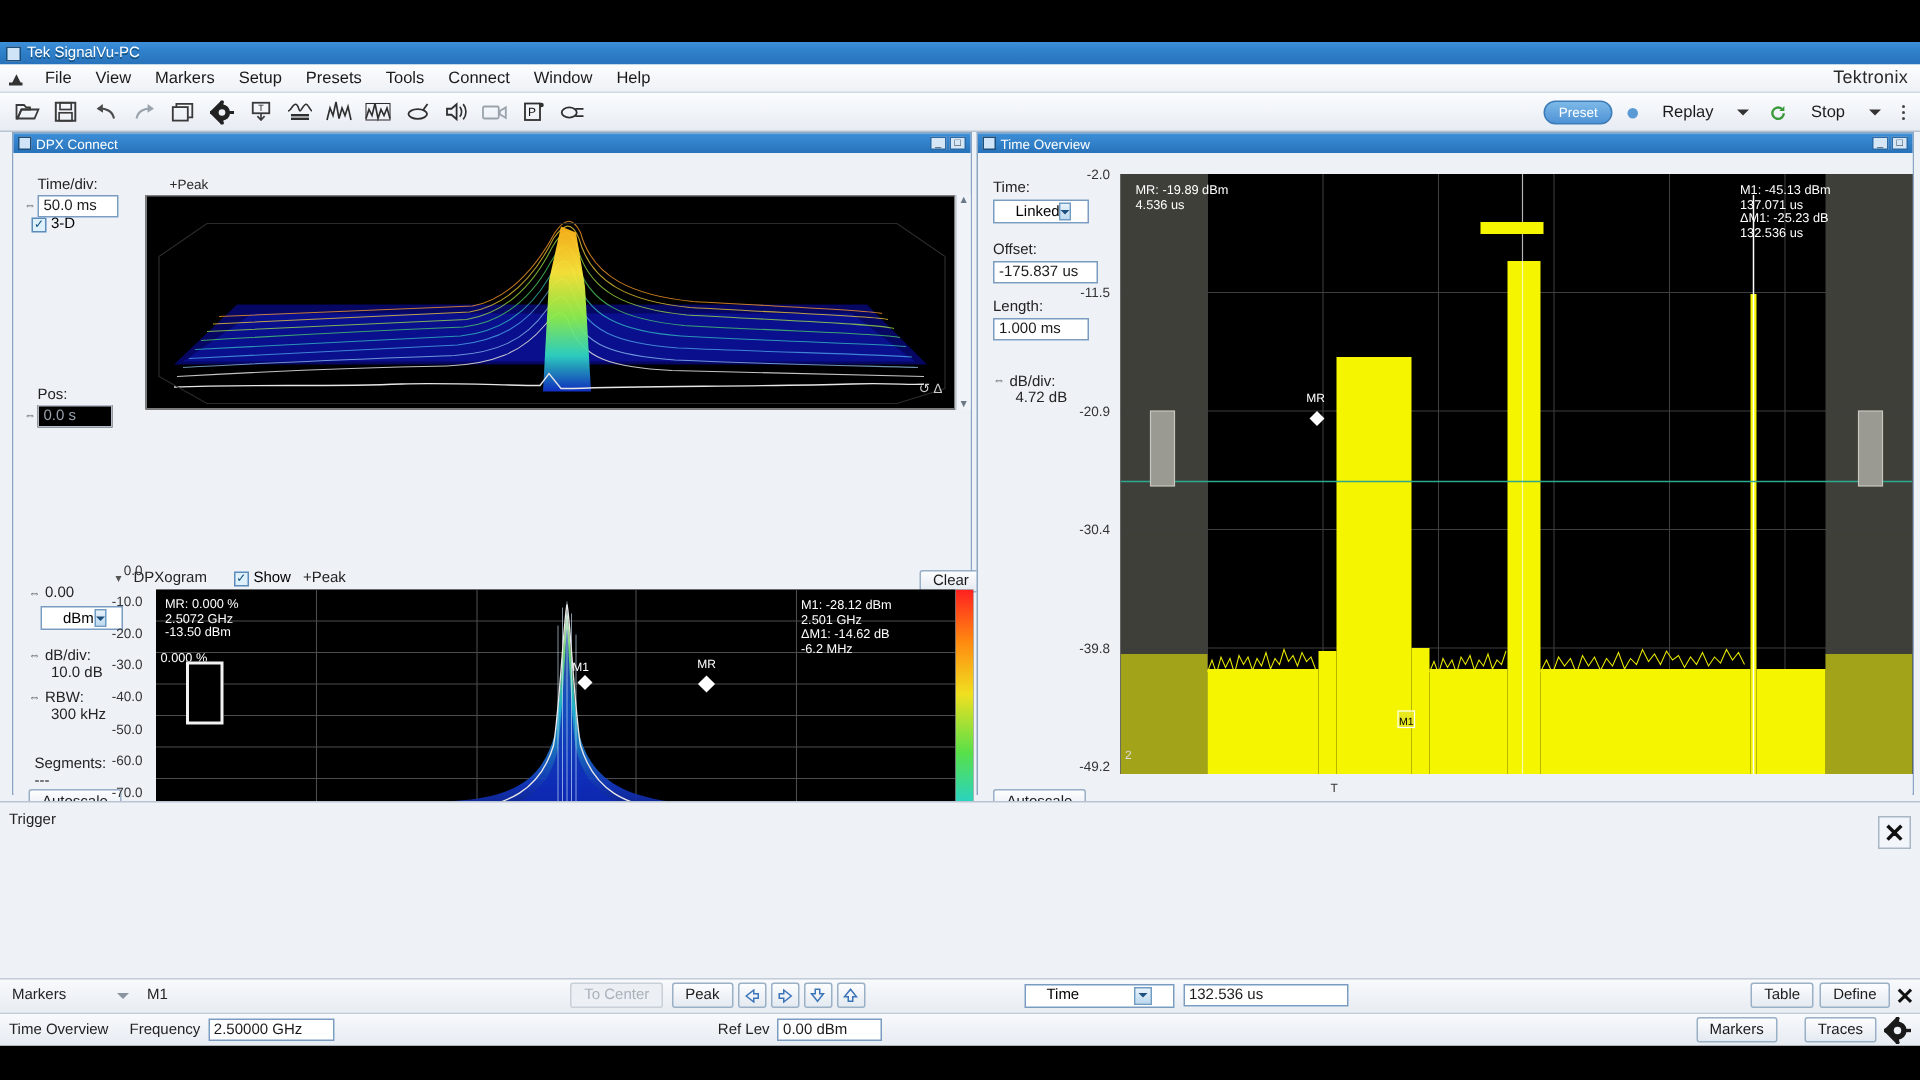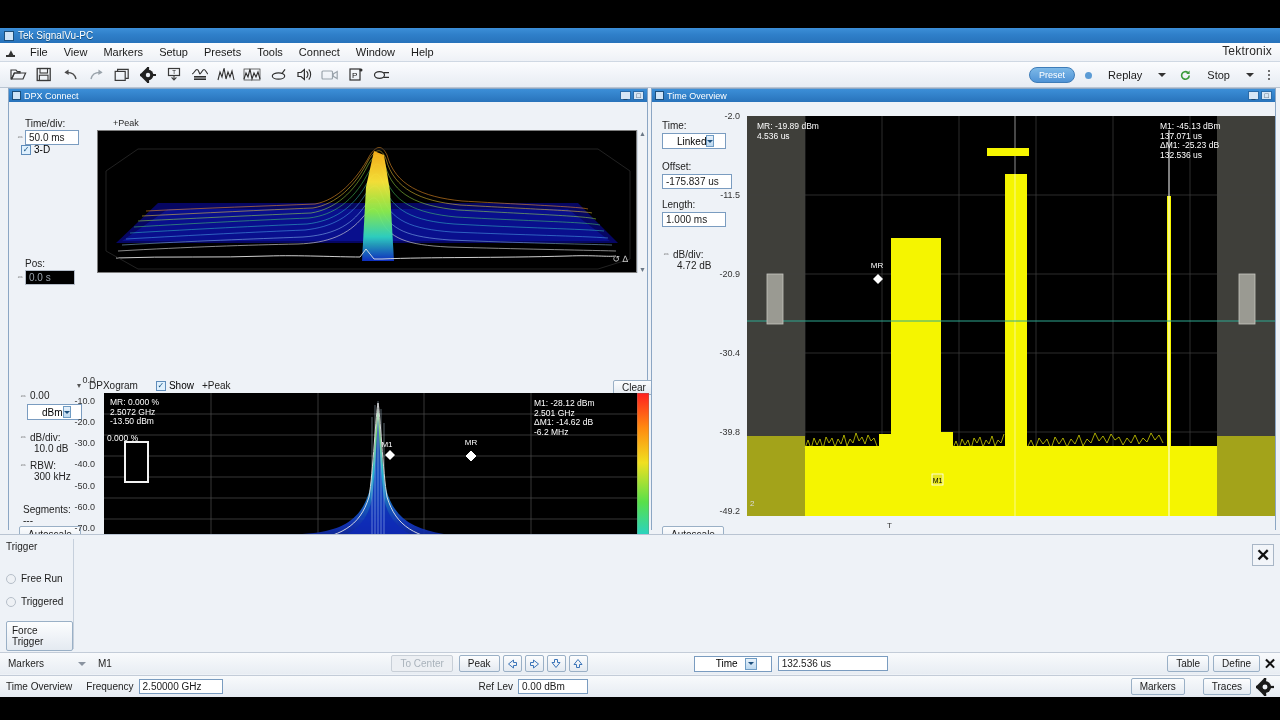--- a/index.html
+++ b/index.html
@@ -667,31 +667,20 @@
         <span class="arrowmark">⇔</span>
         <span class="lbl">Scale:</span>
         <span class="lbl">1.216 ms</span>
       </div>
     </div>
   </div>
 
   <div id="trigpanel">
     <div style="position:absolute;left:6px;top:6px;" class="lbl">Trigger</div>
 
-    <div class="trig-left">
-      <div class="radio" style="margin-top:34px;">
-        <span class="rb dimr"></span>
-        <span>Free Run</span>
-      </div>
-      <div class="radio" style="margin-top:12px;">
-        <span class="rb dimr"></span>
-        <span>Triggered</span>
-      </div>
-      <div class="btn" style="margin-top:14px;padding:3px 5px;">Force Trigger</div>
-    </div>
 
     <div class="bigX" style="top:9px;">✕</div>
   </div>
 
   <div class="mkbar">
     <span class="lbl" style="margin-left:8px;width:70px;">Markers</span>
     <span class="caret" style="border-top-color:#8a93a0;"></span>
     <span class="lbl" style="margin-left:12px;">M1</span>
 
     <span class="btn dim" style="margin-left:auto;">To Center</span>
@@ -711,21 +700,21 @@
       <svg width="10" height="11" viewBox="0 0 10 11">
           <path d="M1,4.5 L5,9.5 L9,4.5 L6.5,4.5 L6.5,1.5 L3.5,1.5 L3.5,4.5 Z" fill="none" stroke="#3b74b8" stroke-width="1"></path>
         </svg>
       </span>
     <span class="navbtn" style="margin-right:6px;">
       <svg width="10" height="11" viewBox="0 0 10 11">
           <path d="M1,6.5 L5,1.5 L9,6.5 L6.5,6.5 L6.5,9.5 L3.5,9.5 L3.5,6.5 Z" fill="none" stroke="#3b74b8" stroke-width="1"></path>
         </svg>
       </span>
 
-    <span class="combo" style="width:78px;margin-left:100px;text-align:center;">
+    <span class="combo" style="width:100px;margin-left:100px;">
       <span class="cv">Time</span>
       <span class="cb"></span>
     </span>
     <span class="fieldbox" style="width:110px;margin-left:6px;">132.536 us</span>
 
     <span class="btn" style="margin-left:auto;">Table</span>
     <span class="btn" style="margin-left:4px;text-align:center;">Define</span>
     <span class="closeX">✕</span>
   </div>
 

